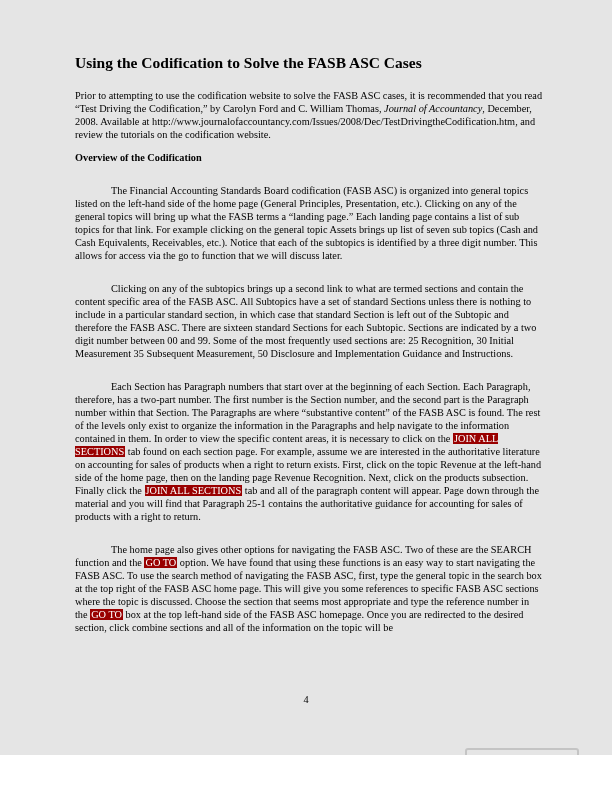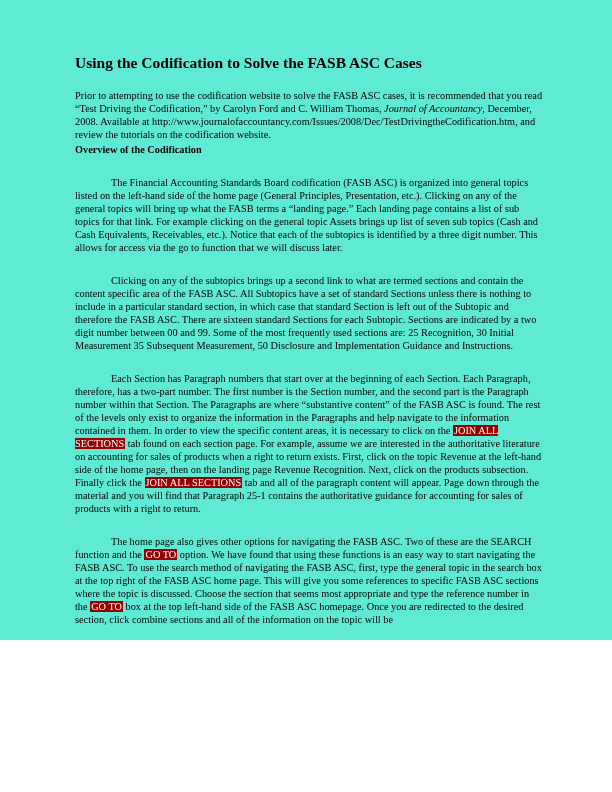--- a/index.html
+++ b/index.html
@@ -3,22 +3,22 @@
 <meta charset="utf-8">
 <style>
   html, body {
     margin: 0;
     padding: 0;
     background: #ffffff;
   }
   .page {
     position: relative;
     width: 612px;
-    height: 640px;
-    background: #5eead4;
+    height: 755px;
+    background: #e5e5e5;
     font-family: "Liberation Serif", "DejaVu Serif", serif;
     color: #000000;
     overflow: hidden;
   }
   .content {
     position: absolute;
     left: 75px;
     top: 54px;
     width: 468px;
   }
@@ -27,21 +27,21 @@
     font-weight: bold;
     margin: 0 0 17px 0;
   }
   .para {
     font-size: 10.3px;
     line-height: 13px;
     margin: 0;
     text-align: left;
   }
   .intro {
-    margin-bottom: 2px;
+    margin-bottom: 10px;
   }
   .section-heading {
     font-size: 10.3px;
     line-height: 13px;
     font-weight: bold;
     margin: 0 0 14px 0;
   }
   .body-block .para {
     text-indent: 36px;
     margin-top: 20px;

